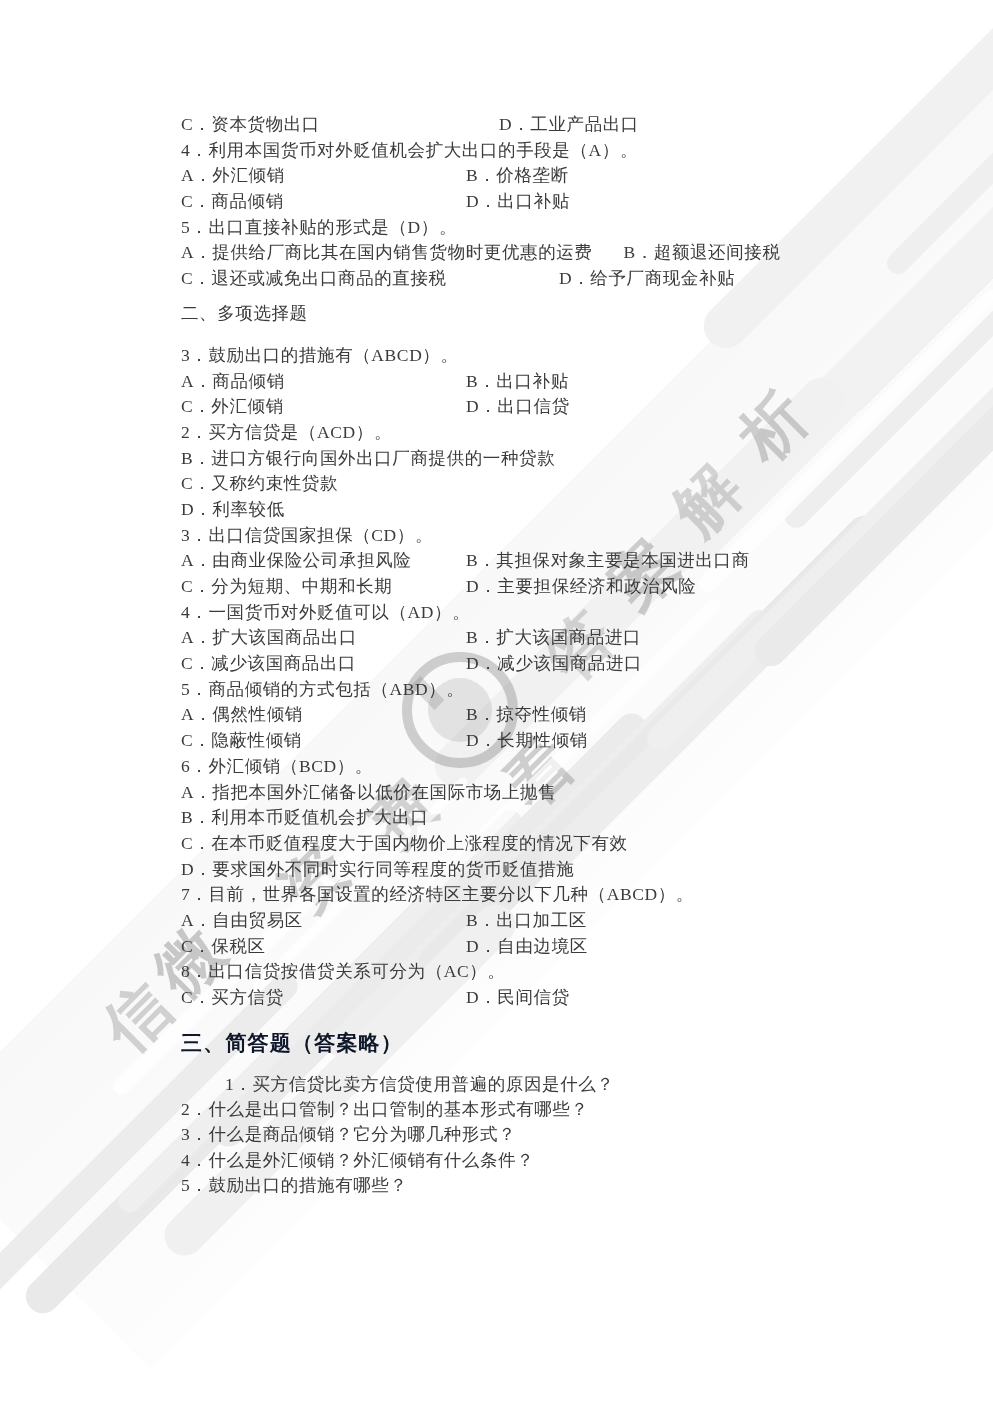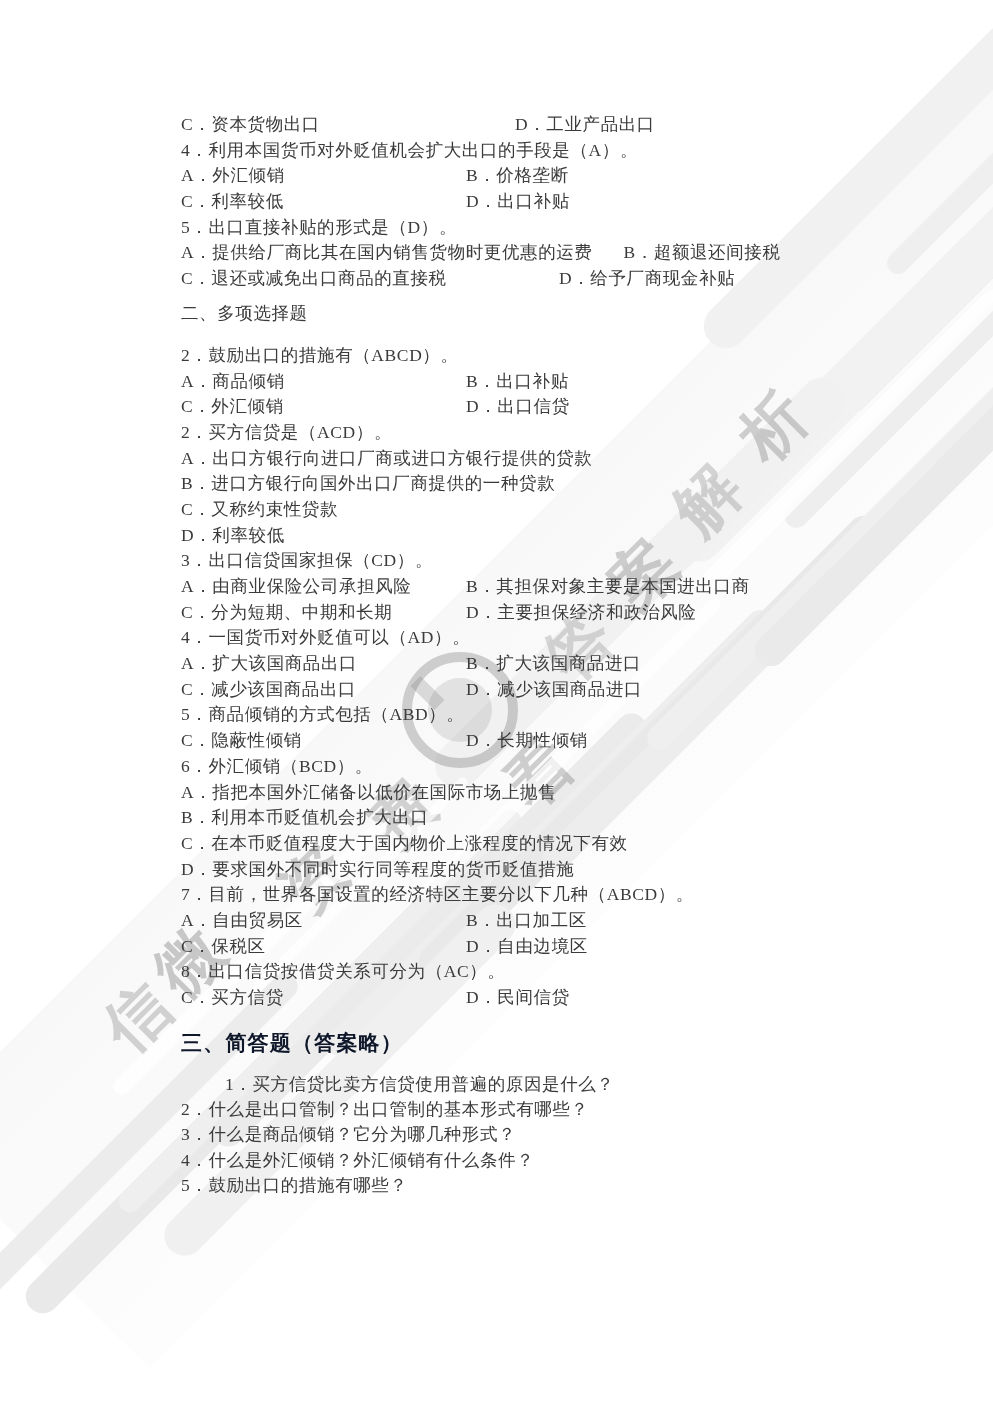--- a/index.html
+++ b/index.html
@@ -35,21 +35,21 @@
   .wcore{position:absolute;inset:16px;border-radius:50%;background:rgba(104,104,104,0.16);}
   .wbar{position:absolute;left:30px;top:-4px;width:14px;height:34px;background:rgba(104,104,104,0.22);}
   
   .text{
     position:absolute;left:181px;top:112px;width:790px;
     font-size:17.5px;letter-spacing:0.6px;
     z-index:2;
   }
   .row{position:relative;height:25.7px;line-height:25.7px;white-space:nowrap;}
   .c2{position:absolute;left:285px;top:0;}
-  .c2.o317{left:334px;}
+  .c2.o317{left:318px;}
   .c2.o378{left:378px;}
   .c2.inline{position:static;margin-left:26px;}
   .h2row{margin-top:8px;height:26px;line-height:26px;}
   .p2-first{margin-top:17px;}
   .h3row{
     margin-top:18px;height:28px;line-height:28px;
     font-weight:bold;font-size:21px;letter-spacing:1.2px;color:#0f172a;
   }
   .sa{height:25.4px;line-height:25.4px;white-space:nowrap;}
   .sa-first{margin-top:15px;margin-left:44px;}
@@ -107,55 +107,52 @@
       <span class="c2 o317">D．工业产品出口</span>
     </div>
     <div class="row">
       <span>4．利用本国货币对外贬值机会扩大出口的手段是（A）。</span>
     </div>
     <div class="row">
       <span>A．外汇倾销</span>
       <span class="c2">B．价格垄断</span>
     </div>
     <div class="row">
-      <span>C．利率较低</span>
+      <span>C．商品倾销</span>
       <span class="c2">D．出口补贴</span>
     </div>
     <div class="row">
       <span>5．出口直接补贴的形式是（D）。</span>
     </div>
     <div class="row">
       <span>A．提供给厂商比其在国内销售货物时更优惠的运费</span>
       <span class="c2 inline">B．超额退还间接税</span>
     </div>
     <div class="row">
       <span>C．退还或减免出口商品的直接税</span>
       <span class="c2 o378">D．给予厂商现金补贴</span>
     </div>
 
     <div class="h2row">二、多项选择题</div>
 
     <div class="row p2-first">
-      <span>2．鼓励出口的措施有（ABCD）。</span>
+      <span>3．鼓励出口的措施有（ABCD）。</span>
     </div>
     <div class="row">
       <span>A．商品倾销</span>
       <span class="c2">B．出口补贴</span>
     </div>
     <div class="row">
       <span>C．外汇倾销</span>
       <span class="c2">D．出口信贷</span>
     </div>
     <div class="row">
       <span>2．买方信贷是（ACD）。</span>
     </div>
     <div class="row">
-      <span>A．出口方银行向进口厂商或进口方银行提供的贷款</span>
-    </div>
-    <div class="row">
       <span>B．进口方银行向国外出口厂商提供的一种贷款</span>
     </div>
     <div class="row">
       <span>C．又称约束性贷款</span>
     </div>
     <div class="row">
       <span>D．利率较低</span>
     </div>
     <div class="row">
       <span>3．出口信贷国家担保（CD）。</span>
@@ -174,20 +171,24 @@
     <div class="row">
       <span>A．扩大该国商品出口</span>
       <span class="c2">B．扩大该国商品进口</span>
     </div>
     <div class="row">
       <span>C．减少该国商品出口</span>
       <span class="c2">D．减少该国商品进口</span>
     </div>
     <div class="row">
       <span>5．商品倾销的方式包括（ABD）。</span>
+    </div>
+    <div class="row">
+      <span>A．偶然性倾销</span>
+      <span class="c2">B．掠夺性倾销</span>
     </div>
     <div class="row">
       <span>C．隐蔽性倾销</span>
       <span class="c2">D．长期性倾销</span>
     </div>
     <div class="row">
       <span>6．外汇倾销（BCD）。</span>
     </div>
     <div class="row">
       <span>A．指把本国外汇储备以低价在国际市场上抛售</span>

